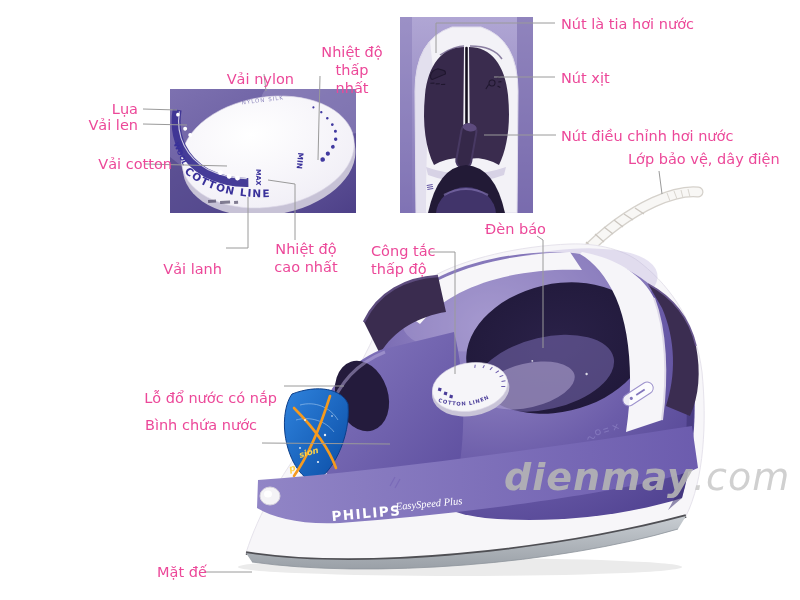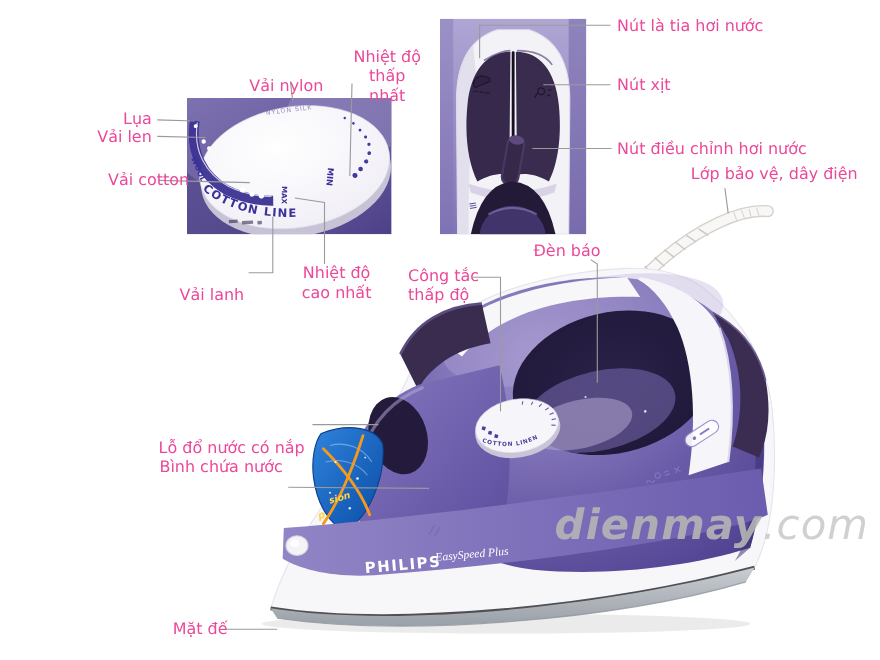--- a/index.html
+++ b/index.html
@@ -297,17 +297,17 @@
   <div class="lbl" style="right:662px;top:116px;">Vải len</div>
   <div class="lbl" style="right:628px;top:155px;margin-left:21px;">Vải cotton</div>
   <div class="lbl" style="right:578px;top:240px;margin-top:20px;">Vải lanh</div>
   <div class="lbl wrap" style="left:274px;top:240px;width:64px;">Nhiệt độ cao nhất</div>
   <div class="lbl" style="left:561px;top:15px;">Nút là tia hơi nước</div>
   <div class="lbl" style="left:561px;top:69px;">Nút xịt</div>
   <div class="lbl" style="left:561px;top:127px;">Nút điều chỉnh hơi nước</div>
   <div class="lbl" style="left:628px;top:150px;">Lớp bảo vệ, dây điện</div>
   <div class="lbl wrap-left" style="left:371px;top:242px;width:72px;">Công tắc thấp độ</div>
   <div class="lbl" style="left:485px;top:220px;">Đèn báo</div>
-  <div class="lbl" style="right:523px;top:399px;margin-left:30px;">Lỗ đổ nước có nắp</div>
+  <div class="lbl" style="right:523px;top:389px;margin-left:30px;">Lỗ đổ nước có nắp</div>
   <div class="lbl" style="right:543px;top:416px;">Bình chứa nước</div>
   <div class="lbl" style="left:157px;top:563px;">Mặt đế</div>
 
 </div>
 
 </body></html>

